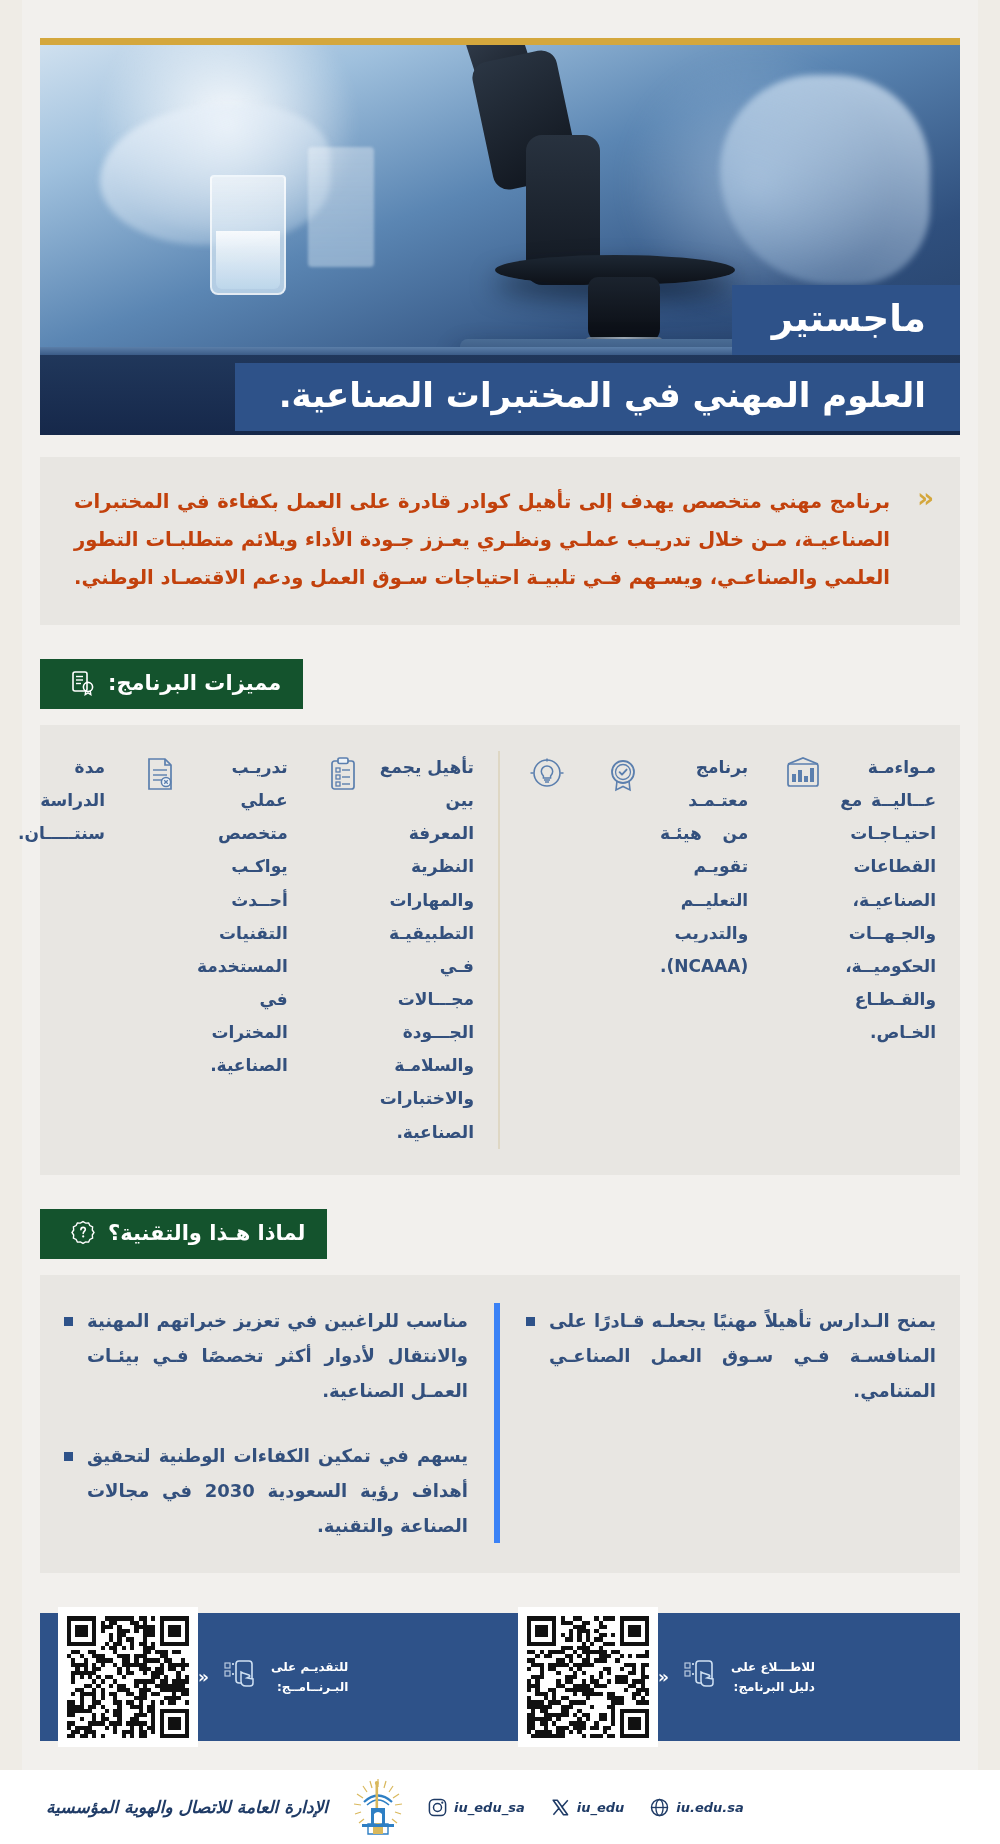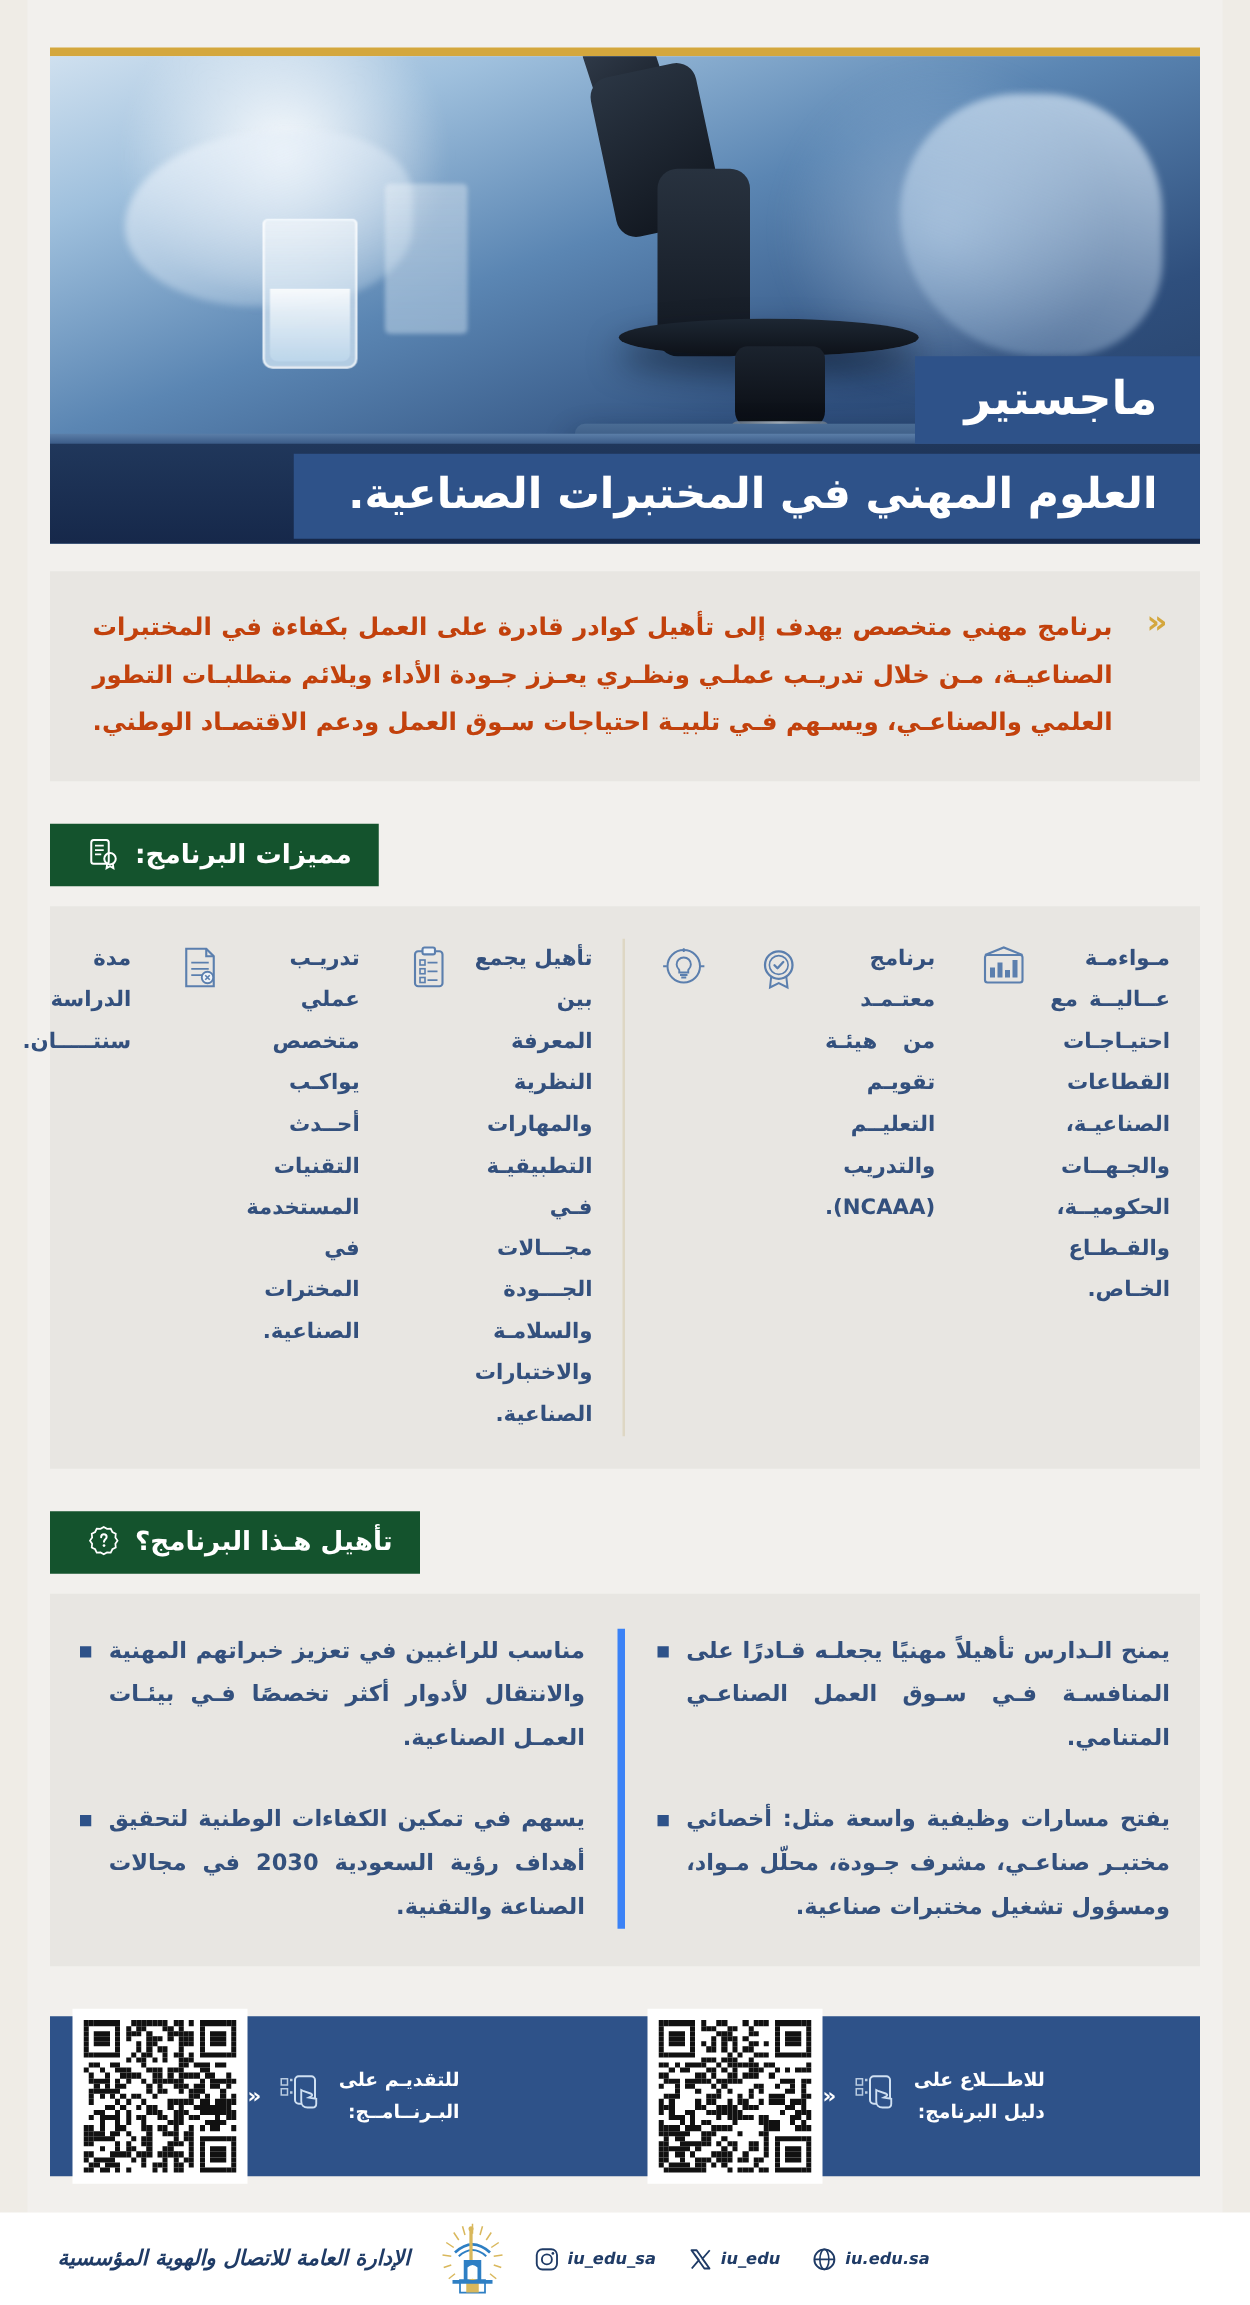--- a/index.html
+++ b/index.html
@@ -301,21 +301,21 @@
   .qr-label {
     display: flex;
     align-items: center;
     gap: 14px;
     margin-right: auto;
     padding-right: 22px;
   }
   .qr-chev { color: #ffffff; font-size: 17px; font-weight: 700; }
   .qr-text {
     color: #ffffff;
-    font-size: 15px;
+    font-size: 12px;
     font-weight: 700;
     line-height: 1.7;
     text-align: right;
     white-space: nowrap;
   }
   .qr-img {
     position: relative;
     width: 140px; height: 140px;
     background: #ffffff;
     padding: 9px;
@@ -531,40 +531,36 @@
               <text x="18" y="28" text-anchor="middle" font-size="12" font-family="DejaVu Sans, sans-serif" font-weight="700" fill="#5b7fae">2</text>
             </svg>
           </div>
         </div>
 
       </div>
     </div>
 
     <div class="sec-head">
       <div class="sec-head-bar">
-        <span>تأهيل هـذا البرنامج؟</span>
+        <span>لماذا هـذا والتقنية؟</span>
         <span class="sec-ico">
           <svg width="26" height="26" viewBox="0 0 26 26" fill="none">
             <path d="M13 1.6 L15.6 3.1 L18.6 2.9 L19.9 5.6 L22.6 7 L22.3 10 L24 12.5 L22.3 15 L22.6 18 L19.9 19.4 L18.6 22.1 L15.6 21.9 L13 23.4 L10.4 21.9 L7.4 22.1 L6.1 19.4 L3.4 18 L3.7 15 L2 12.5 L3.7 10 L3.4 7 L6.1 5.6 L7.4 2.9 L10.4 3.1 Z" stroke="#ffffff" stroke-width="1.4" fill="none"></path>
             <path d="M10.9 9.8 C10.9 8.4 11.8 7.4 13.1 7.4 C14.4 7.4 15.3 8.3 15.3 9.5 C15.3 11.3 13.2 11.5 13.2 13.4" stroke="#ffffff" stroke-width="1.6" fill="none" stroke-linecap="round"></path>
             <circle cx="13.2" cy="16.4" r="1.1" fill="#ffffff"></circle>
           </svg>
         </span>
       </div>
     </div>
 
     <div class="why-panel">
 
       <div class="why-col right">
         <div class="bullet-row">
           <div class="bullet-txt">يمنح الـدارس تأهيلاً مهنيًا يجعلـه قـادرًا على المنافسـة فـي سـوق العمل الصناعـي المتنامي.</div>
-          <div class="bullet-dot"></div>
-        </div>
-        <div class="bullet-row">
-          <div class="bullet-txt">يفتح مسارات وظيفية واسعة مثل: أخصائي مختبـر صناعـي، مشرف جـودة، محلّل مـواد، ومسؤول تشغيل مختبرات صناعية.</div>
           <div class="bullet-dot"></div>
         </div>
       </div>
 
       <div class="why-col left">
         <div class="bullet-row">
           <div class="bullet-txt">مناسب للراغبين في تعزيز خبراتهم المهنية والانتقال لأدوار أكثر تخصصًا فـي بيئـات العمـل الصناعية.</div>
           <div class="bullet-dot"></div>
         </div>
         <div class="bullet-row">

